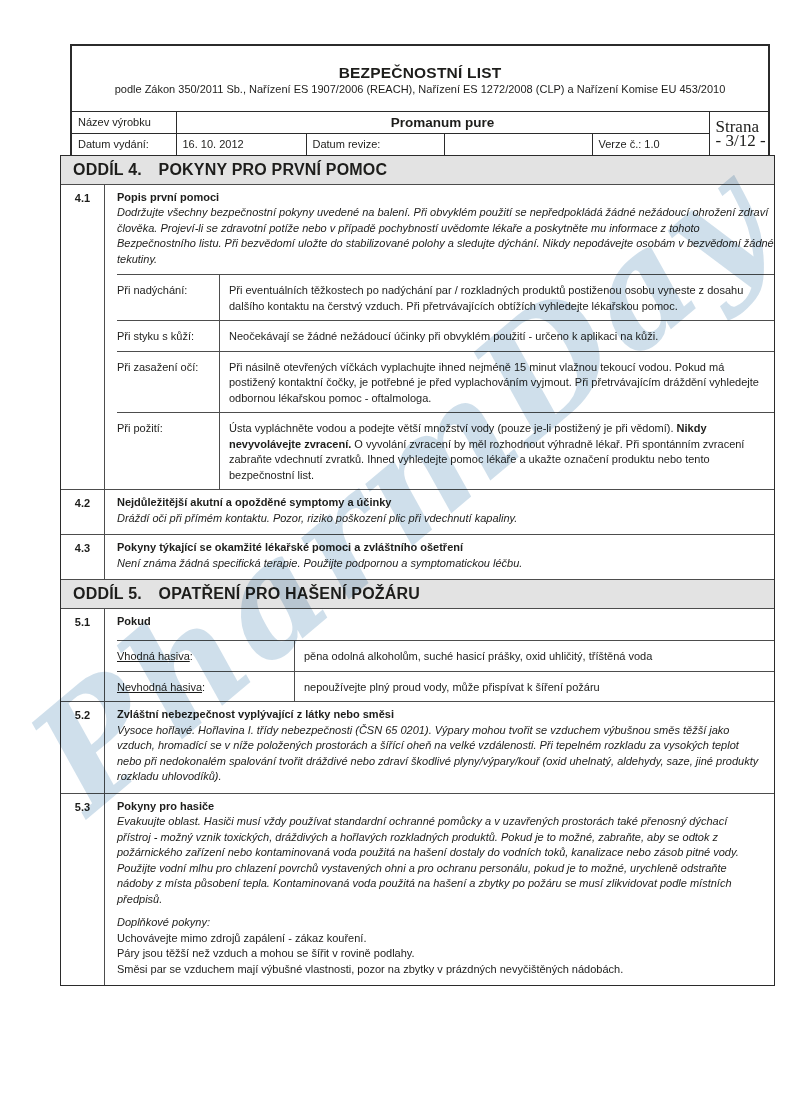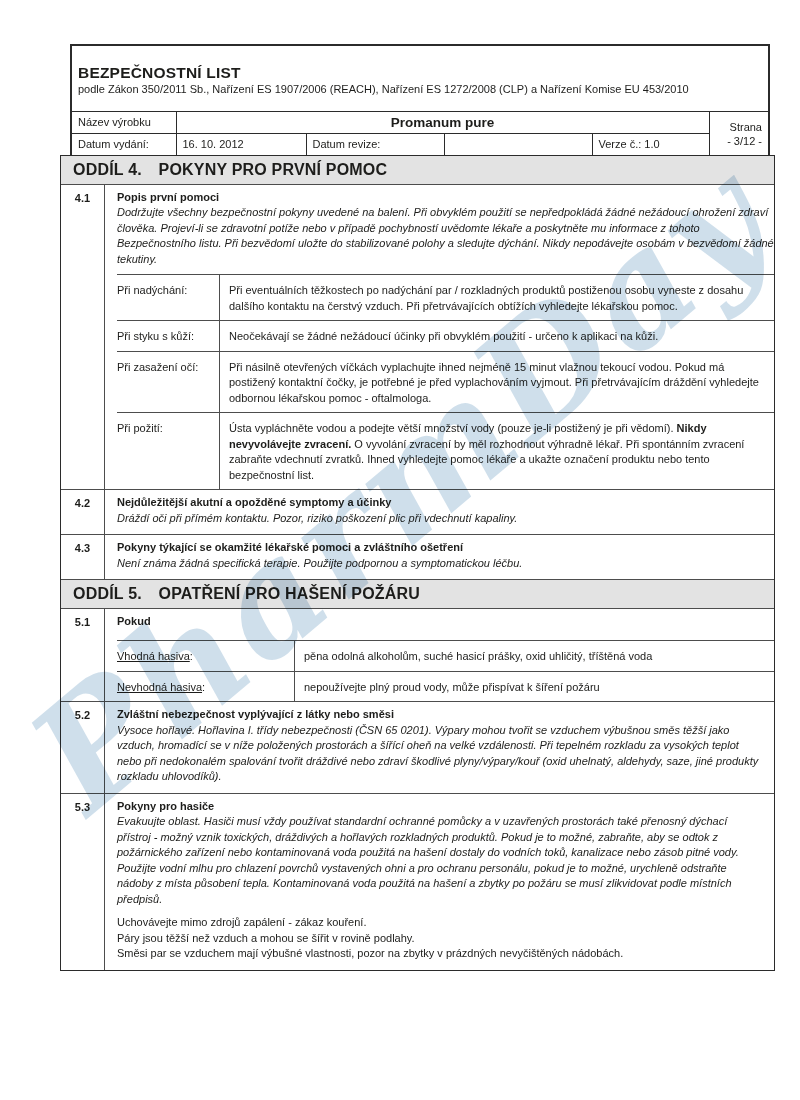--- a/index.html
+++ b/index.html
@@ -37,25 +37,25 @@
     width:698px;table-layout:fixed;
   }
   .hdr td{
     border:1px solid #2b2b2b;
     padding:1px 6px;
     vertical-align:middle;
     height:19px;
     overflow:hidden;
     white-space:nowrap;
   }
-  .hdr .titlecell{height:57px;text-align:left;padding:4px 6px;white-space:normal;}
+  .hdr .titlecell{height:57px;text-align:center;padding:4px 6px;white-space:normal;}
   .doc-title{font-weight:bold;font-size:15.5px;letter-spacing:0.2px;line-height:20px;}
   .doc-subtitle{font-size:11px;line-height:12px;color:#1d1d1b;}
   .product-name{font-weight:bold;font-size:13.5px;text-align:center;margin-top:20px;}
-  .page-cell{text-align:right;line-height:14px;font-size:11px;vertical-align:middle;}
+  .page-cell{text-align:left;line-height:14px;font-size:17px;vertical-align:middle;font-family:Liberation Serif, serif;}
   .hdr-outer{border:2px solid #2b2b2b;}
   
   .mainbox{
     position:absolute;left:60px;top:155px;width:713px;
     border:1.6px solid #2b2b2b;
     background:transparent;
     z-index:1;
   }
   .band{
     background:#e3e3e3;
@@ -222,20 +222,21 @@
         <p class="para">Vysoce hořlavé. Hořlavina I. třídy nebezpečnosti (ČSN 65 0201). Výpary mohou tvořit se vzduchem výbušnou směs těžší jako vzduch, hromadící se v níže položených prostorách a šířící oheň na velké vzdálenosti. Při tepelném rozkladu za vysokých teplot nebo při nedokonalém spalování tvořit dráždivé nebo zdraví škodlivé plyny/výpary/kouř (oxid uhelnatý, aldehydy, saze, jiné produkty rozkladu uhlovodíků).</p>
       </div>
     </div>
 
     <div class="row last">
       <div class="numcol">5.3</div>
       <div class="content">
         <div class="subhead">Pokyny pro hasiče</div>
         <p class="para">Evakuujte oblast. Hasiči musí vždy používat standardní ochranné pomůcky a v uzavřených prostorách také přenosný dýchací přístroj - možný vznik toxických, dráždivých a hořlavých rozkladných produktů. Pokud je to možné, zabraňte, aby se odtok z požárnického zařízení nebo kontaminovaná voda použitá na hašení dostaly do vodních toků, kanalizace nebo zásob pitné vody. Použijte vodní mlhu pro chlazení povrchů vystavených ohni a pro ochranu personálu, pokud je to možné, urychleně odstraňte nádoby z místa působení tepla. Kontaminovaná voda použitá na hašení a zbytky po požáru se musí zlikvidovat podle místních předpisů.</p>
         <div class="spacer"></div>
+        <div class="i">Doplňkové pokyny:</div>
         <div>Uchovávejte mimo zdrojů zapálení - zákaz kouření.</div>
         <div>Páry jsou těžší než vzduch a mohou se šířit v rovině podlahy.</div>
         <div>Směsi par se vzduchem mají výbušné vlastnosti, pozor na zbytky v prázdných nevyčištěných nádobách.</div>
       </div>
     </div>
 
   </div>
 </div>
 
 </body></html>

